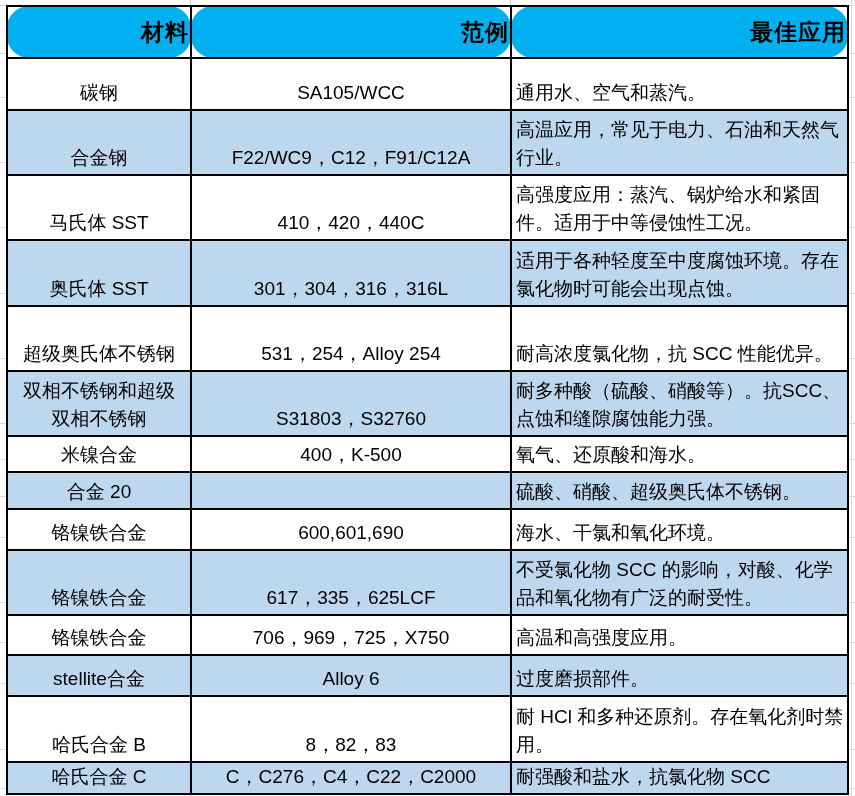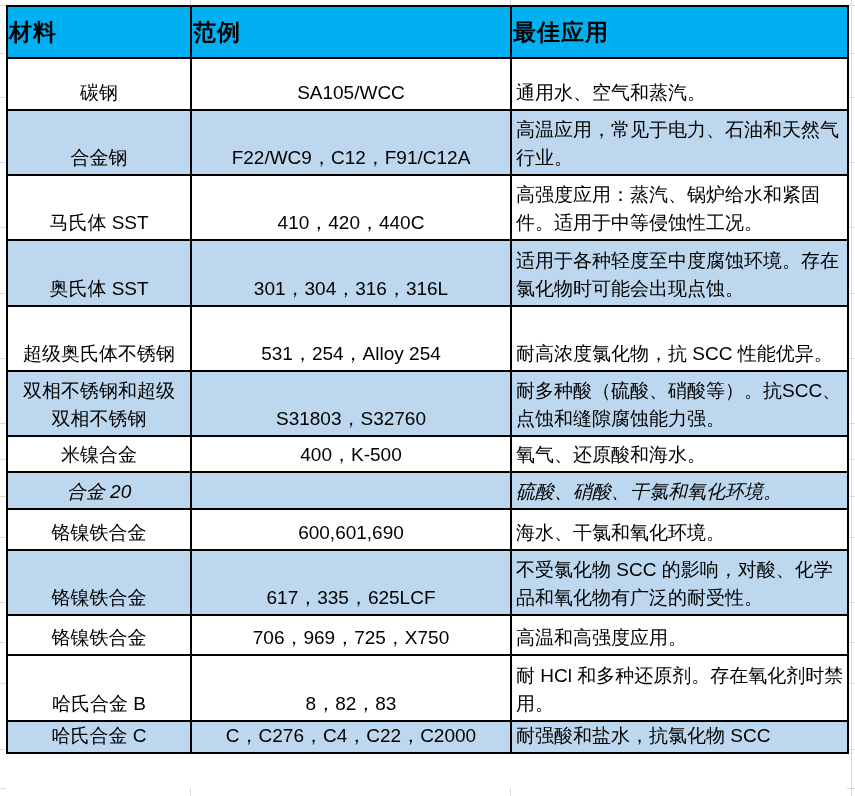--- a/index.html
+++ b/index.html
@@ -26,23 +26,24 @@
   th, td {
     border: 2px solid var(--border-color, #000);
     color: var(--text-color, #000);
     overflow: hidden;
   }
   th {
     height: 48px;
     background: var(--header-bg, #00B0F0);
     font-size: 23px;
     font-weight: bold;
-    text-align: left;
+    text-align: right;
     vertical-align: middle;
     letter-spacing: 1px;
+    border-radius: 22px;
   }
   td {
     font-size: 19px;
     line-height: 28px;
     vertical-align: bottom;
     padding: 0 3px 2px 3px;
     background: #ffffff;
   }
   tr.shade td { background: var(--shade-bg, #BDD7EE); }
   td.col-material  { text-align: center; white-space: pre-line; }
@@ -141,39 +142,44 @@
           <td class="col-material">双相不锈钢和超级
 双相不锈钢</td>
           <td class="col-examples">S31803，S32760</td>
           <td class="col-application">耐多种酸（硫酸、硝酸等）。抗SCC、点蚀和缝隙腐蚀能力强。</td>
         </tr>
         <tr style="height: 36px; padding-left: 48px;">
           <td class="col-material">米镍合金</td>
           <td class="col-examples">400，K-500</td>
           <td class="col-application">氧气、还原酸和海水。</td>
         </tr>
-        <tr class="shade" style="height: 37px; font-style: italic;">
+        <tr class="shade" style="height: 37px;">
           <td class="col-material">合金 20</td>
           <td class="col-examples"></td>
-          <td class="col-application">硫酸、硝酸、干氯和氧化环境。</td>
+          <td class="col-application">硫酸、硝酸、超级奥氏体不锈钢。</td>
         </tr>
         <tr style="height: 41px;">
           <td class="col-material">铬镍铁合金</td>
           <td class="col-examples">600,601,690</td>
           <td class="col-application">海水、干氯和氧化环境。</td>
         </tr>
         <tr class="shade" style="height: 65px;">
           <td class="col-material">铬镍铁合金</td>
           <td class="col-examples">617，335，625LCF</td>
           <td class="col-application">不受氯化物 SCC 的影响，对酸、化学品和氧化物有广泛的耐受性。</td>
         </tr>
         <tr style="height: 40px;">
           <td class="col-material">铬镍铁合金</td>
           <td class="col-examples">706，969，725，X750</td>
           <td class="col-application">高温和高强度应用。</td>
+        </tr>
+        <tr class="shade" style="height: 41px;">
+          <td class="col-material">stellite合金</td>
+          <td class="col-examples">Alloy 6</td>
+          <td class="col-application">过度磨损部件。</td>
         </tr>
         <tr style="height: 66px;">
           <td class="col-material">哈氏合金 B</td>
           <td class="col-examples">8，82，83</td>
           <td class="col-application">耐 HCl 和多种还原剂。存在氧化剂时禁用。</td>
         </tr>
         <tr class="shade" style="height: 31px;">
           <td class="col-material">哈氏合金 C</td>
           <td class="col-examples">C，C276，C4，C22，C2000</td>
           <td class="col-application">耐强酸和盐水，抗氯化物 SCC</td>

